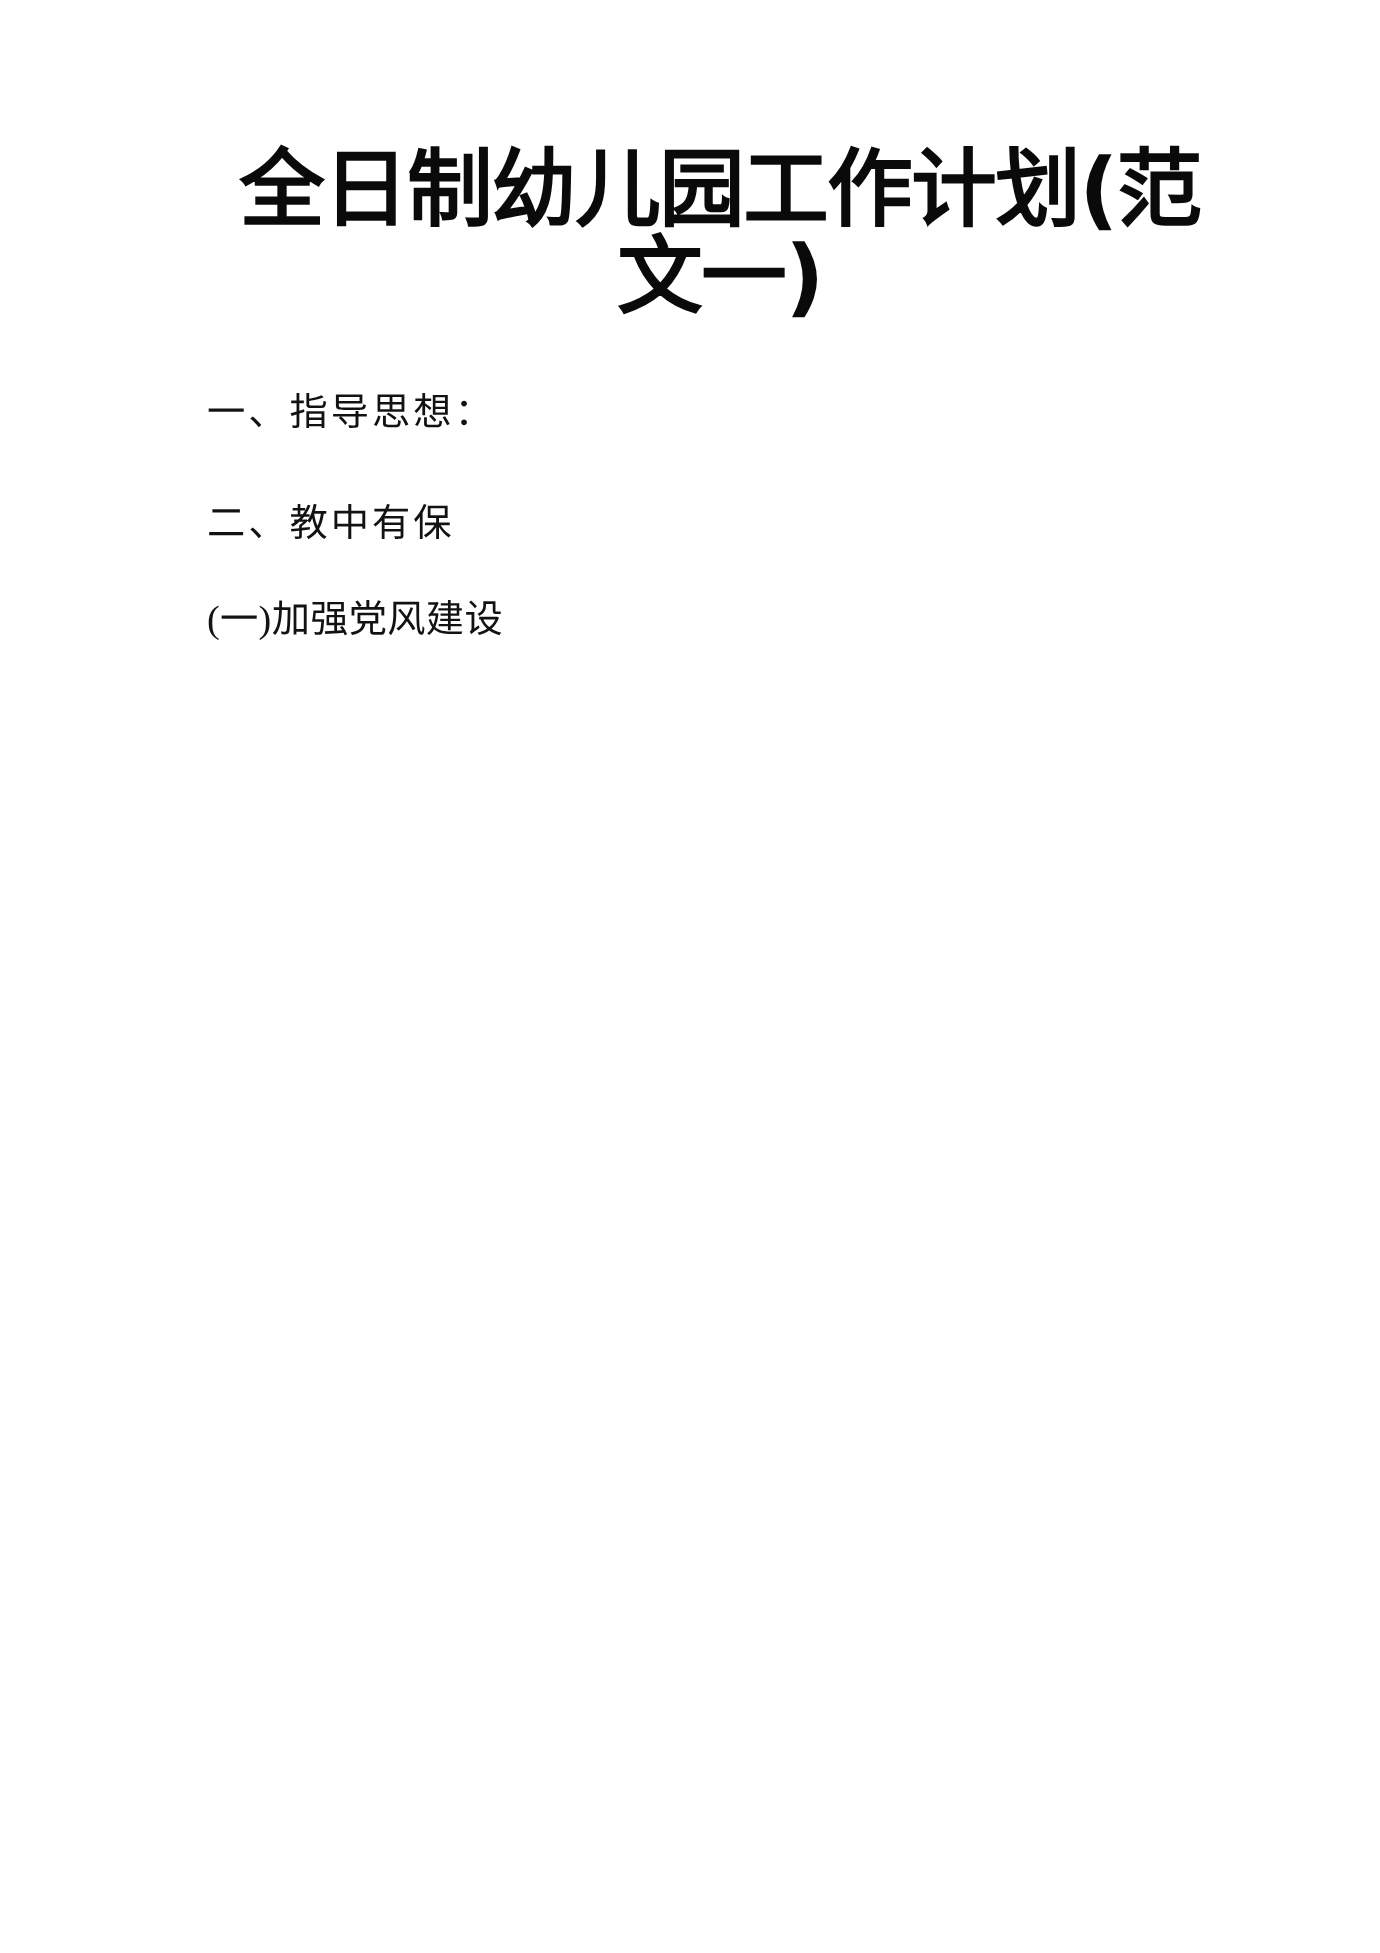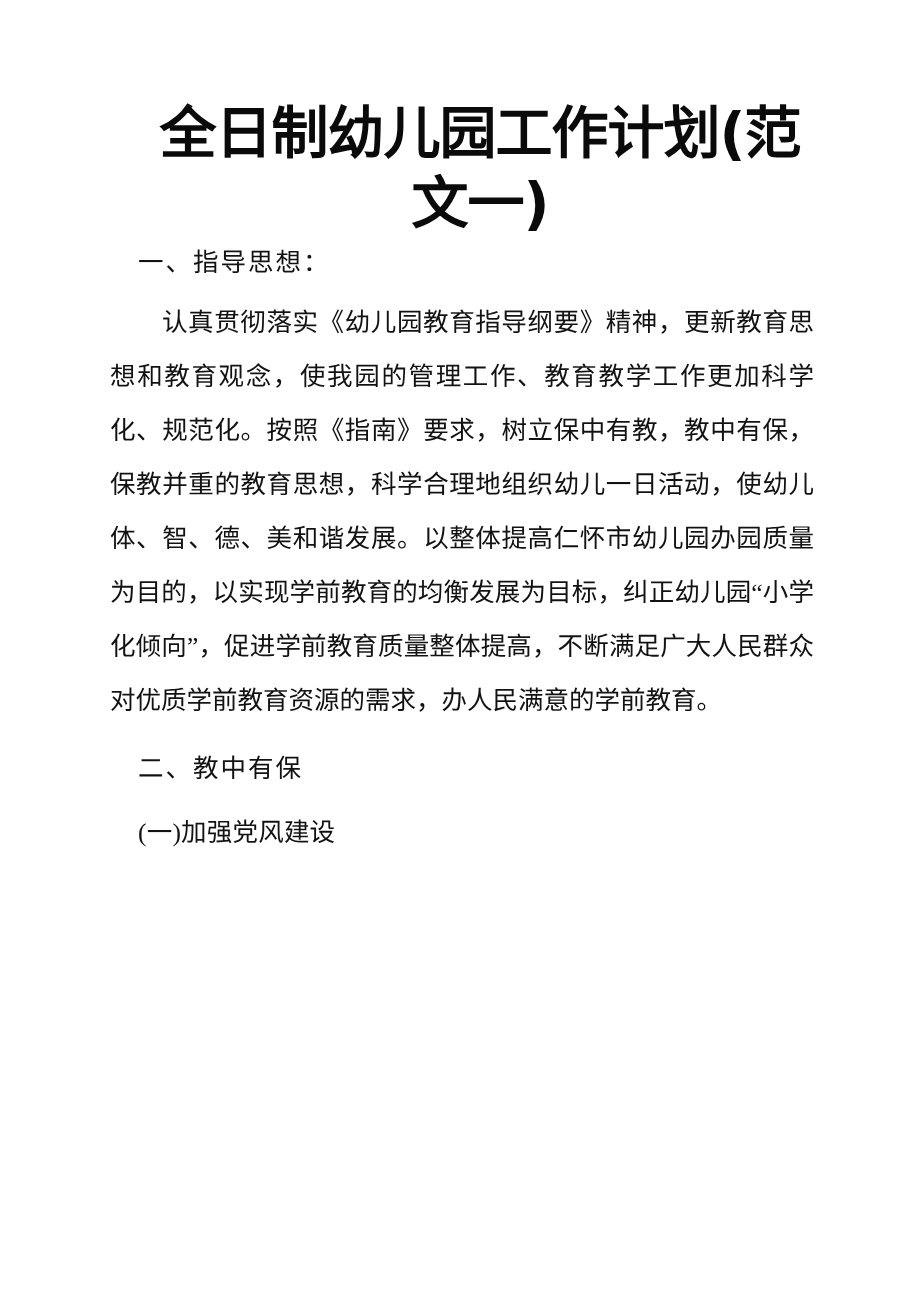--- a/index.html
+++ b/index.html
@@ -24,32 +24,32 @@
   
   .doc-title {
     position: absolute;
     left: 140px;
     top: 98px;
     width: 680px;
     text-align: center;
     font-family: "DejaVu Sans", "Liberation Sans", sans-serif;
     font-weight: 700;
     font-size: 57px;
-    line-height: 70px;
+    line-height: 58px;
     letter-spacing: -1px;
     color: #0a0a0a;
     white-space: normal;
     word-break: break-all;
   }
 
   
   .body-block {
     position: absolute;
     left: 110px;
-    top: 236px;
+    top: 248px;
     width: 704px;
   }
 
   .p {
     margin: 0;
     font-size: 25.5px;
     line-height: 54px;
     color: #121212;
     text-align: justify;
     text-justify: inter-character;
@@ -91,21 +91,20 @@
 
 <div class="page" style="background: rgb(255, 255, 255);">
 
   <div class="doc-title" style="color: rgb(10, 10, 10);">全日制幼儿园工作计划(范文一)</div>
 
   <div class="body-block">
 
     <div>
       <p class="p heading" style="color: rgb(18, 18, 18);">一、指导思想：</p>
       <div class="gap-sm"></div>
-      <p class="p para" style="color: rgb(18, 18, 18);">认真贯彻落实《幼儿园教育指导纲要》精神，更新教育思想和教育观念，使我园的管理工作、教育教学工作更加科学化、规范化。按照《指南》要求，树立保中有教，教中有保，保教并重的教育思想，科学合理地组织幼儿一日活动，使幼儿体、智、德、美和谐发展。以整体提高仁怀市幼儿园办园质量为目的，以实现学前教育的均衡发展为目标，纠正幼儿园“小学化倾向”，促进学前教育质量整体提高，不断满足广大人民群众对优质学前教育资源的需求，办人民满意的学前教育。</p>
     </div>
 
     <div class="gap-lg"></div>
 
     <div>
       <p class="p heading" style="color: rgb(18, 18, 18);">二、教中有保</p>
       <div class="gap-md"></div>
       <p class="p heading-tight" style="color: rgb(18, 18, 18);">(一)加强党风建设</p>
       <div class="gap-md"></div>
     </div>

